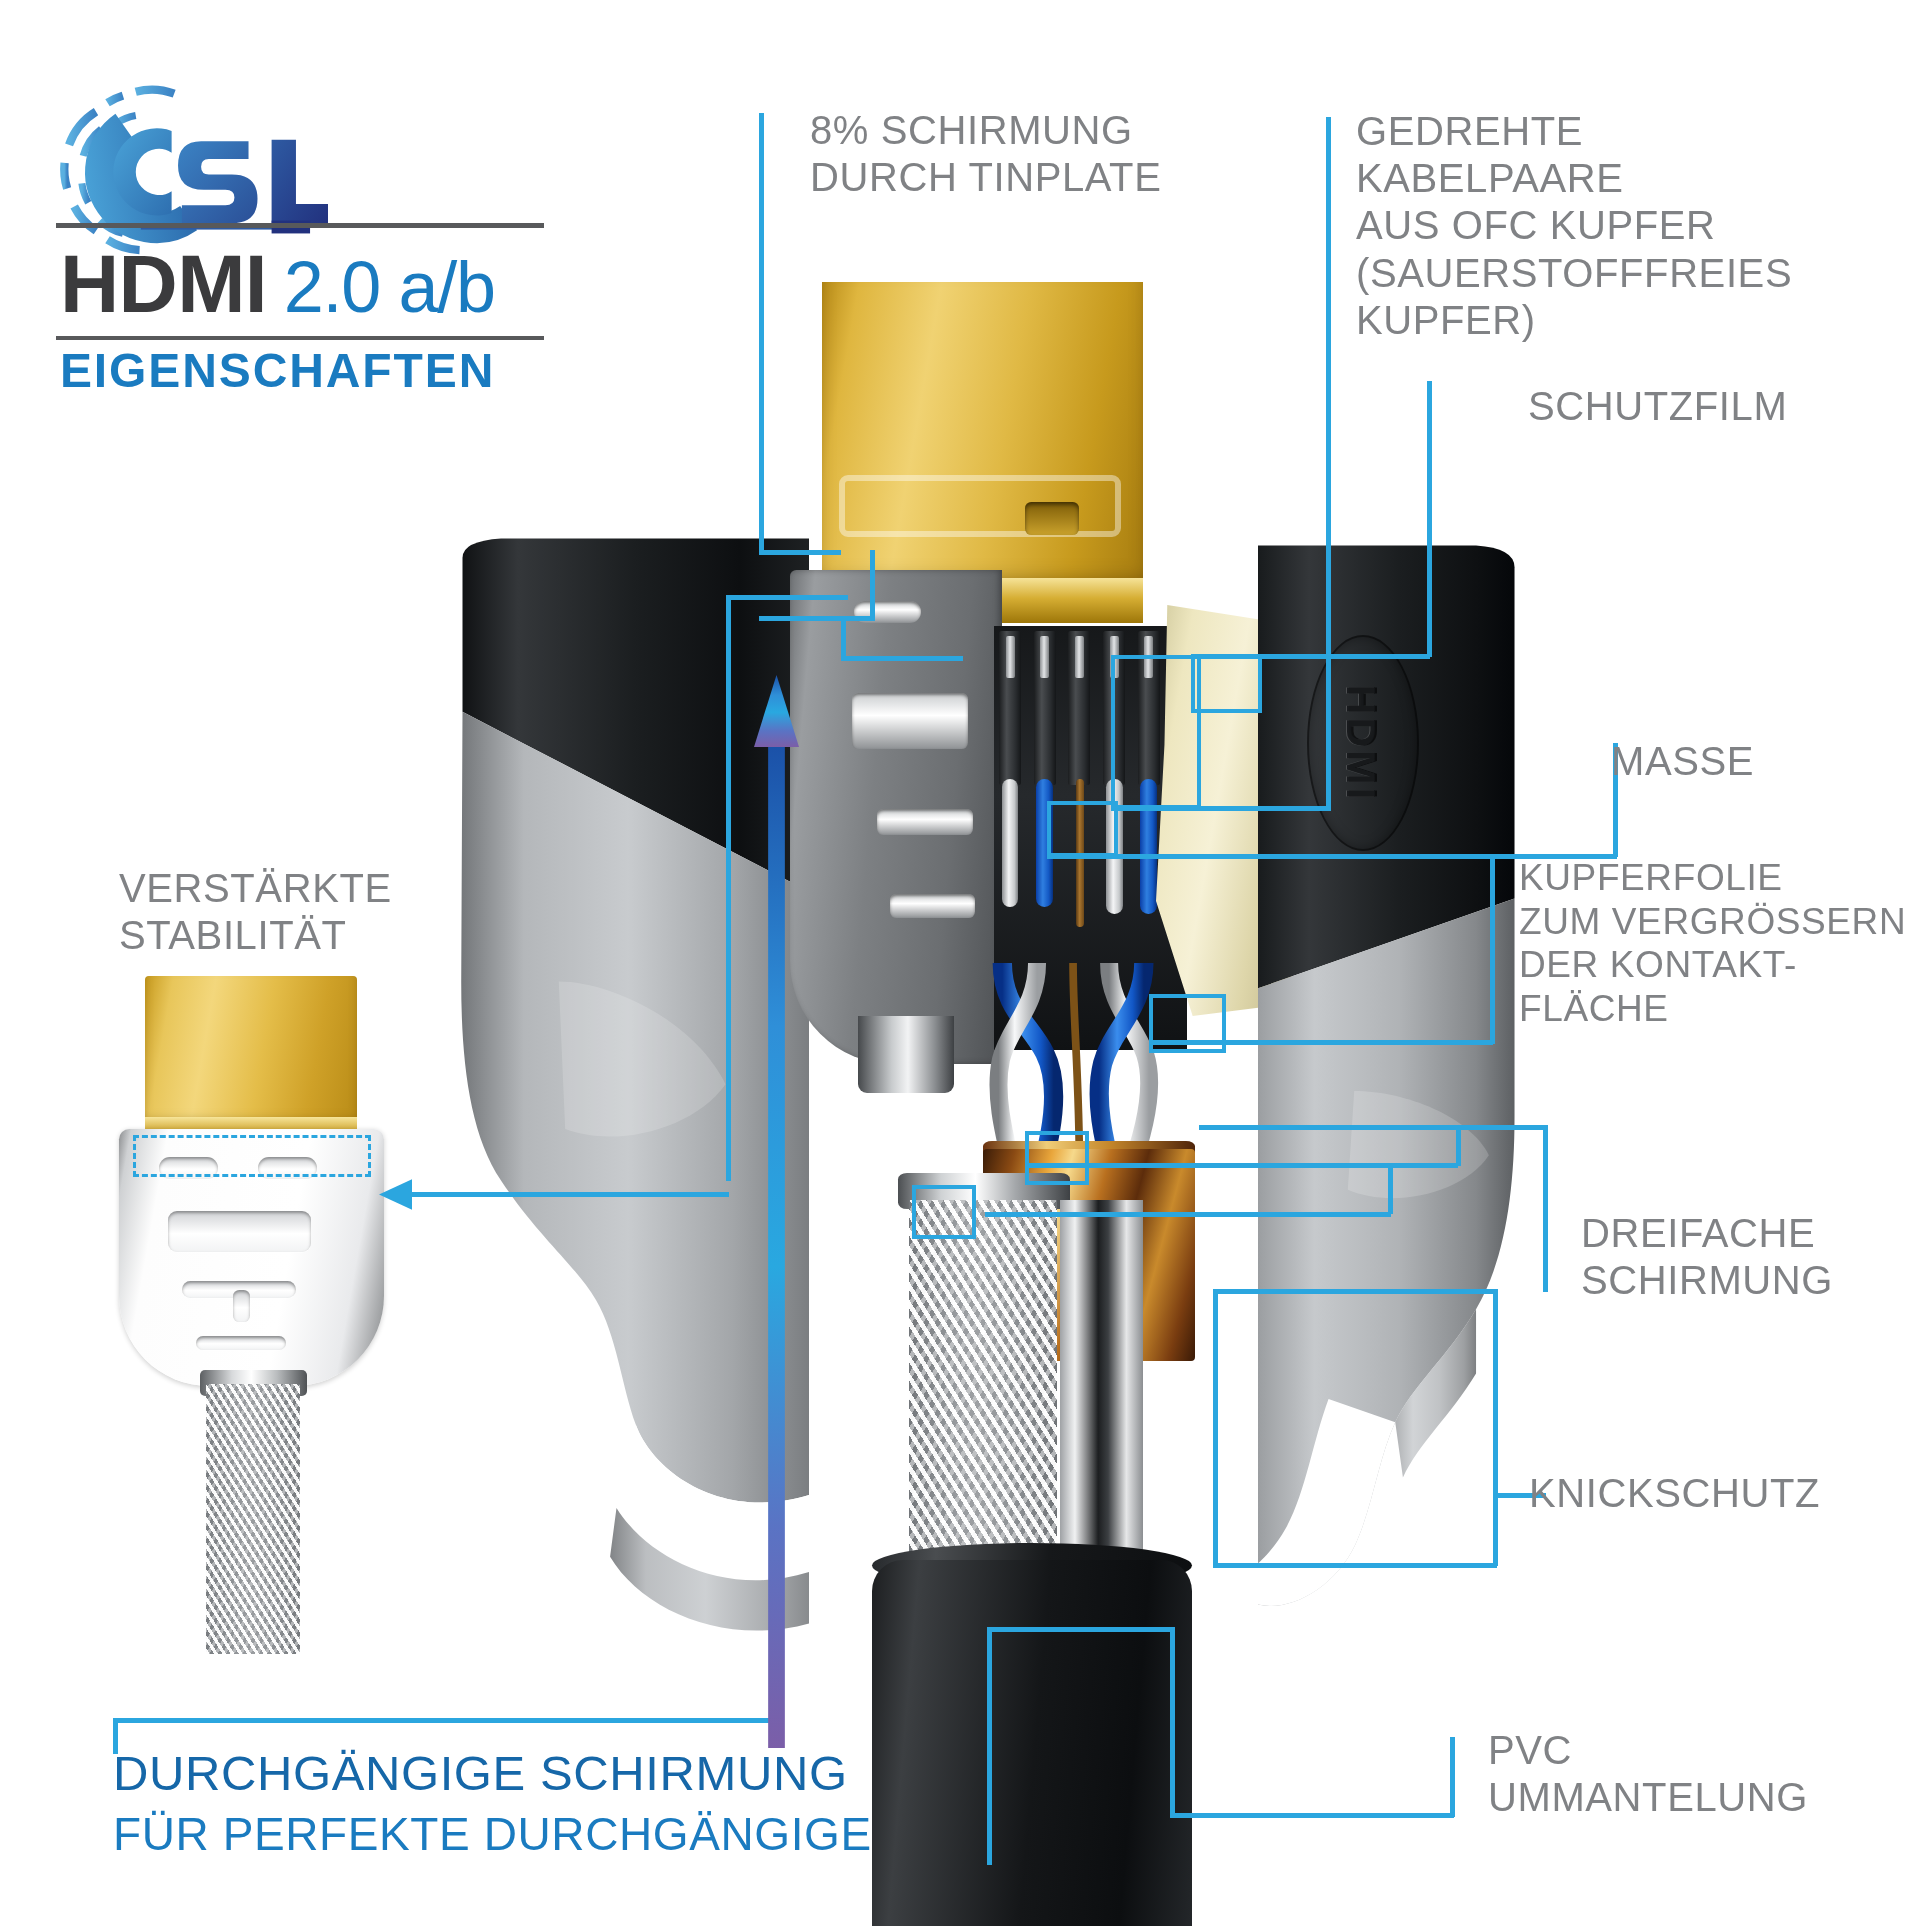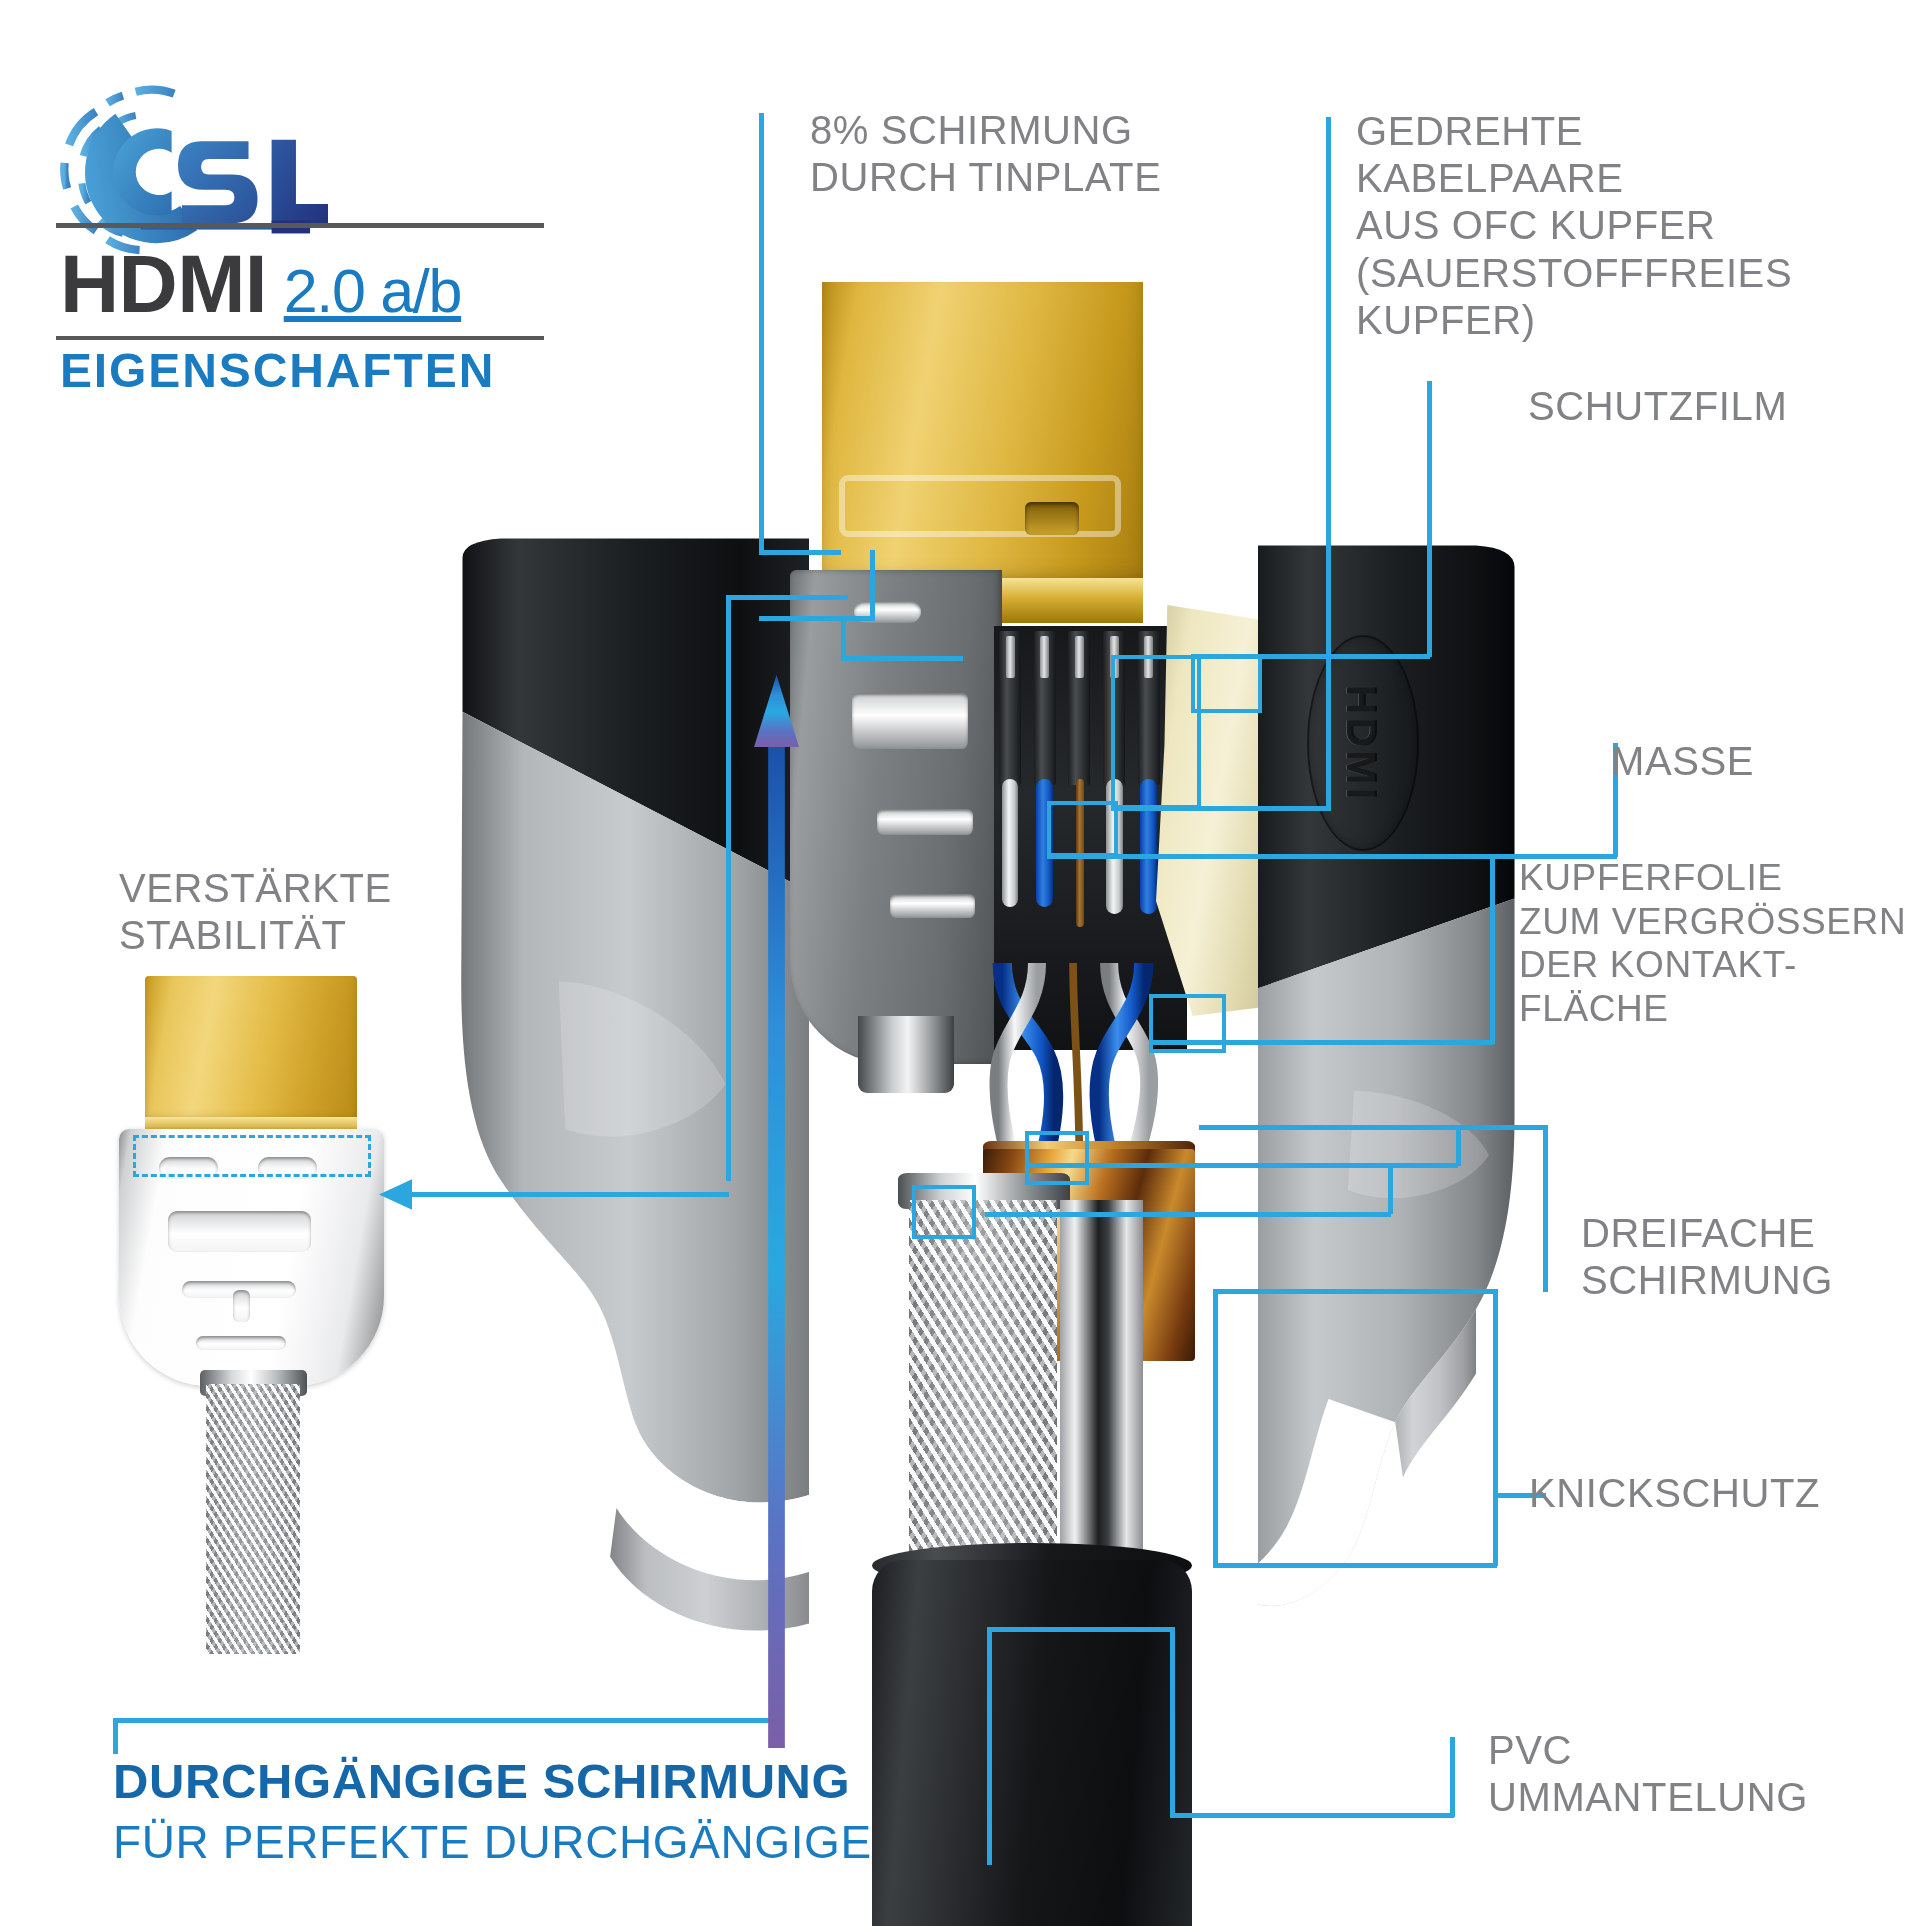--- a/index.html
+++ b/index.html
@@ -14,29 +14,29 @@
   
   #logo{position:absolute;left:46px;top:69px;width:282px;height:193px;}
   #logo svg{display:block;width:282px;height:193px;}
 
   
   #titleblock{position:absolute;left:56px;top:223px;width:514px;}
   .rule{height:5.1px;background:#58595b;width:488px;}
   .rule.thin{height:3.9px;}
   #hdmiline{display:flex;align-items:baseline;gap:16.7px;padding:9px 0 5.1px 3.9px;}
   #hdmiword{font-size:82px;font-weight:700;color:#3b3b3d;letter-spacing:-0.6px;}
-  #hdmiver{font-size:61px;font-weight:400;color:#1a7bc0;letter-spacing:-1.3px;text-decoration:underline;}
+  #hdmiver{font-size:72px;font-weight:400;color:#1a7bc0;letter-spacing:-1.3px;}
   #premium{font-size:48px;font-weight:600;color:#58595b;letter-spacing:3.2px;
            padding:10.3px 0 0 3.9px;}
   #eigen{font-size:48px;font-weight:700;color:#1a7bc0;letter-spacing:1.9px;
          padding:2.6px 0 0 3.9px;}
 
   
   #bottomblue{position:absolute;left:113px;top:1745px;width:770px;}
-  #bb1{font-size:49px;font-weight:700;color:#1667a8;letter-spacing:0.6px;margin-top:8px;}
+  #bb1{font-size:49px;font-weight:400;color:#1667a8;letter-spacing:0.6px;}
   #bb2{font-size:46px;font-weight:400;color:#1a7bc0;letter-spacing:0.6px;
        margin-top:6.4px;}
 
   
   .ln{position:absolute;background:#2ba6df;}
   .lnv{width:4.5px;}
   .lnh{height:4.5px;}
   .box{position:absolute;border:4.5px solid #2ba6df;box-sizing:border-box;}
 
   

